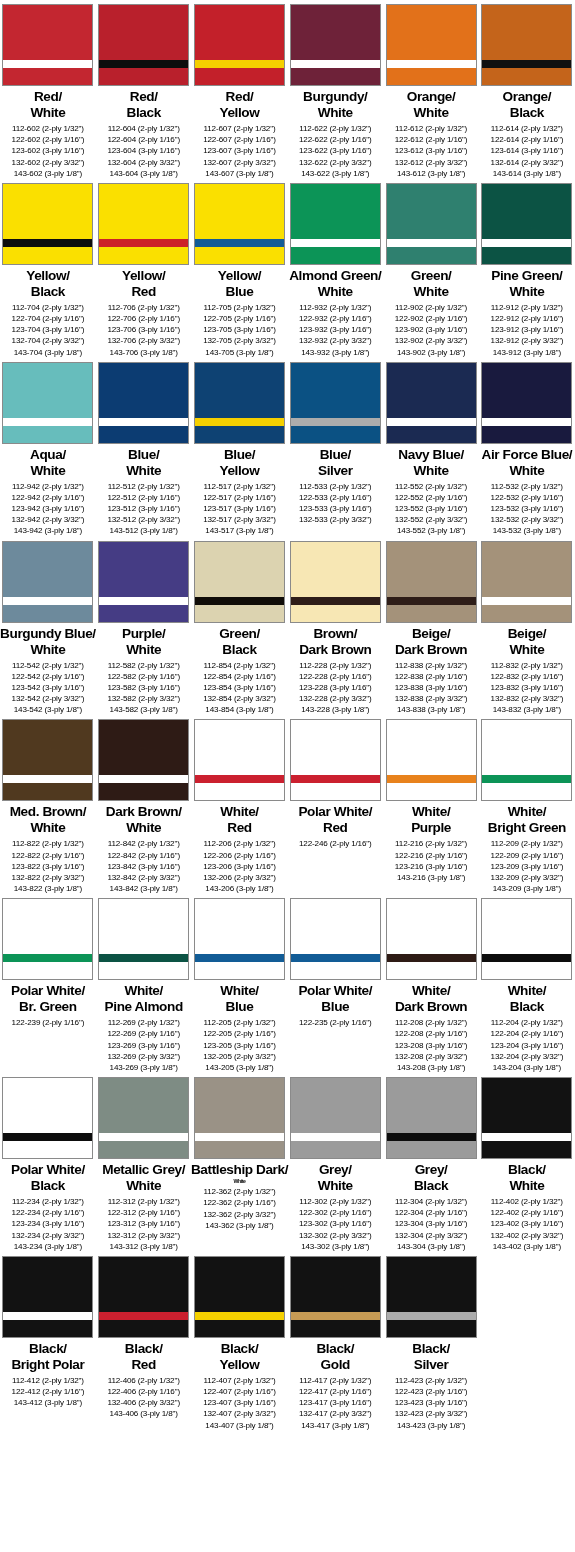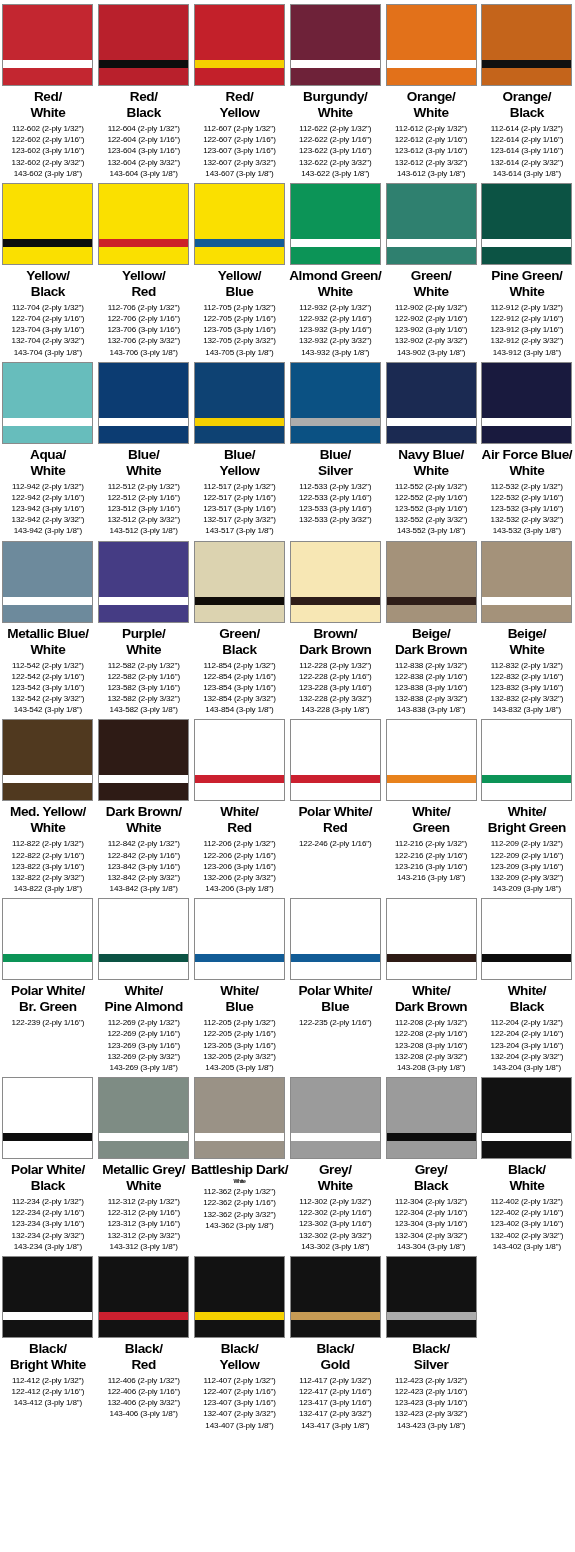--- a/index.html
+++ b/index.html
@@ -337,21 +337,21 @@
         <div>132-532 (2-ply 3/32")</div>
         <div>143-532 (3-ply 1/8")</div>
       </div>
     </div>
     <div class="cell">
       <div class="swatch" style="border-color: rgb(138, 138, 138);">
         <div class="face" style="background: rgb(109, 138, 156);"></div>
         <div class="stripe" style="background: rgb(255, 255, 255);"></div>
         <div class="foot" style="background: rgb(109, 138, 156);"></div>
       </div>
-      <div class="name"><span>Metallic Blue/</span><span class="l2">White</span></div>
+      <div class="name"><span>Burgundy Blue/</span><span class="l2">White</span></div>
       <div class="codes">
         <div>112-542 (2-ply 1/32")</div>
         <div>122-542 (2-ply 1/16")</div>
         <div>123-542 (3-ply 1/16")</div>
         <div>132-542 (2-ply 3/32")</div>
         <div>143-542 (3-ply 1/8")</div>
       </div>
     </div>
     <div class="cell">
       <div class="swatch" style="border-color: rgb(138, 138, 138);">
@@ -427,21 +427,21 @@
         <div>132-832 (2-ply 3/32")</div>
         <div>143-832 (3-ply 1/8")</div>
       </div>
     </div>
     <div class="cell">
       <div class="swatch" style="border-color: rgb(138, 138, 138);">
         <div class="face" style="background: rgb(80, 57, 31);"></div>
         <div class="stripe" style="background: rgb(255, 255, 255);"></div>
         <div class="foot" style="background: rgb(80, 57, 31);"></div>
       </div>
-      <div class="name"><span>Med. Yellow/</span><span class="l2">White</span></div>
+      <div class="name"><span>Med. Brown/</span><span class="l2">White</span></div>
       <div class="codes">
         <div>112-822 (2-ply 1/32")</div>
         <div>122-822 (2-ply 1/16")</div>
         <div>123-822 (3-ply 1/16")</div>
         <div>132-822 (2-ply 3/32")</div>
         <div>143-822 (3-ply 1/8")</div>
       </div>
     </div>
     <div class="cell">
       <div class="swatch" style="border-color: rgb(138, 138, 138);">
@@ -483,21 +483,21 @@
       <div class="codes">
         <div>122-246 (2-ply 1/16")</div>
       </div>
     </div>
     <div class="cell">
       <div class="swatch" style="border-color: rgb(138, 138, 138);">
         <div class="face" style="background: rgb(255, 255, 255);"></div>
         <div class="stripe" style="background: rgb(232, 130, 28);"></div>
         <div class="foot" style="background: rgb(255, 255, 255);"></div>
       </div>
-      <div class="name"><span>White/</span><span class="l2">Green</span></div>
+      <div class="name"><span>White/</span><span class="l2">Purple</span></div>
       <div class="codes">
         <div>112-216 (2-ply 1/32")</div>
         <div>122-216 (2-ply 1/16")</div>
         <div>123-216 (3-ply 1/16")</div>
         <div>143-216 (3-ply 1/8")</div>
       </div>
     </div>
     <div class="cell">
       <div class="swatch" style="border-color: rgb(138, 138, 138);">
         <div class="face" style="background: rgb(255, 255, 255);"></div>
@@ -683,21 +683,21 @@
         <div>132-402 (2-ply 3/32")</div>
         <div>143-402 (3-ply 1/8")</div>
       </div>
     </div>
     <div class="cell">
       <div class="swatch" style="border-color: rgb(138, 138, 138);">
         <div class="face" style="background: rgb(18, 18, 18);"></div>
         <div class="stripe" style="background: rgb(255, 255, 255);"></div>
         <div class="foot" style="background: rgb(18, 18, 18);"></div>
       </div>
-      <div class="name"><span>Black/</span><span class="l2">Bright White</span></div>
+      <div class="name"><span>Black/</span><span class="l2">Bright Polar</span></div>
       <div class="codes">
         <div>112-412 (2-ply 1/32")</div>
         <div>122-412 (2-ply 1/16")</div>
         <div>143-412 (3-ply 1/8")</div>
       </div>
     </div>
     <div class="cell">
       <div class="swatch" style="border-color: rgb(138, 138, 138);">
         <div class="face" style="background: rgb(18, 18, 18);"></div>
         <div class="stripe" style="background: rgb(203, 32, 47);"></div>

